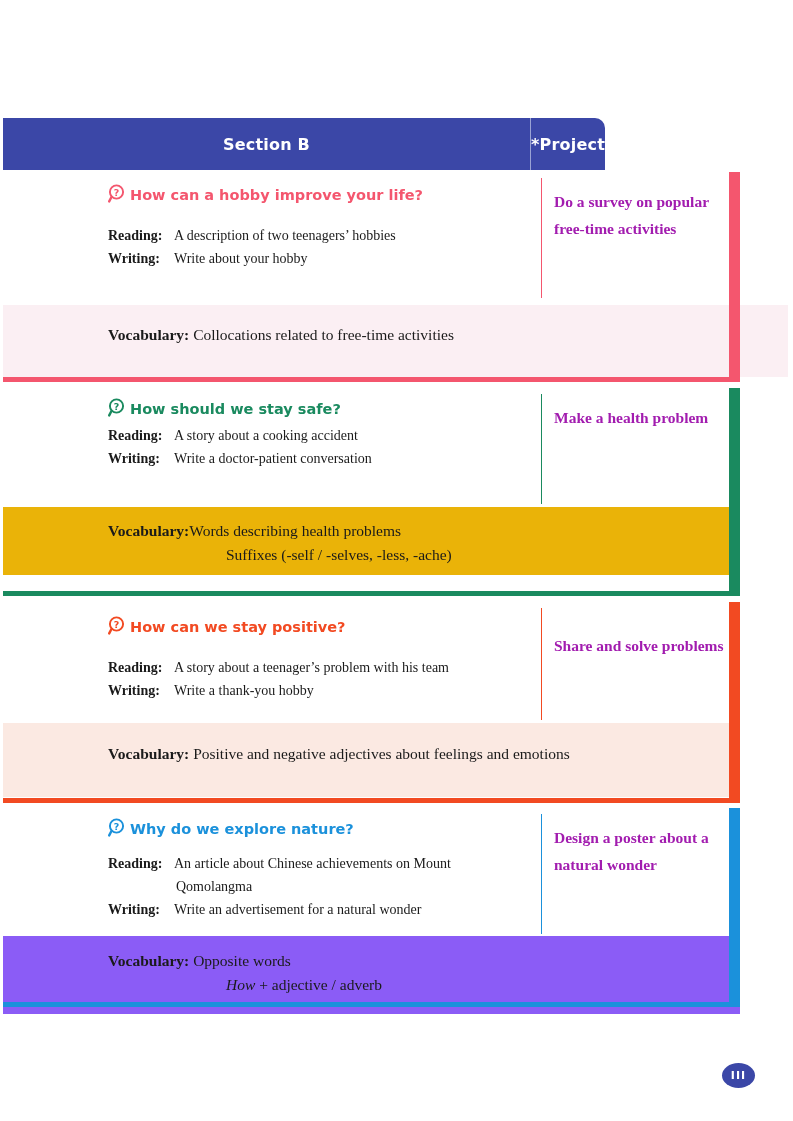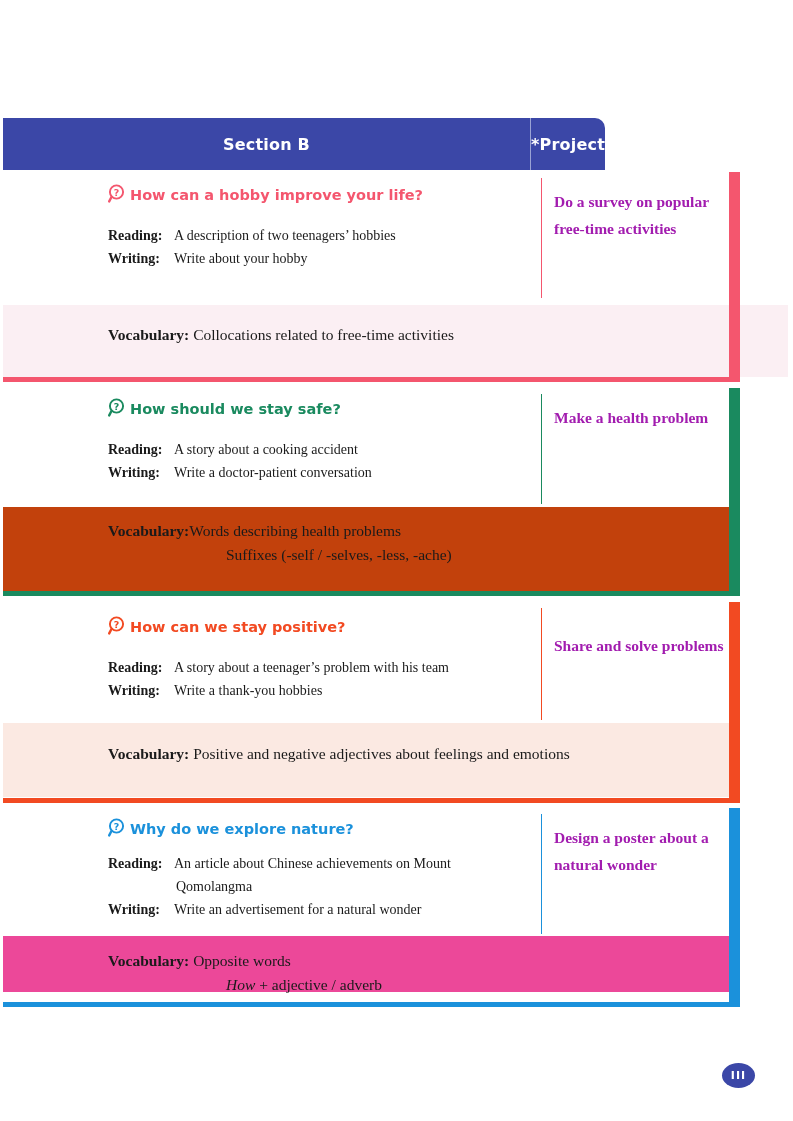--- a/index.html
+++ b/index.html
@@ -209,27 +209,27 @@
       <div class="qline" style="top:10px;color:#1a8a5f;">
         <span class="q-icon">
           <svg width="17" height="19" viewBox="0 0 17 19">
             <circle cx="8.5" cy="8" r="6.6" fill="none" stroke="#1a8a5f" stroke-width="1.9"></circle>
             <line x1="3.6" y1="12.8" x2="1.2" y2="17.4" stroke="#1a8a5f" stroke-width="2.4" stroke-linecap="round"></line>
             <text x="8.5" y="11.6" text-anchor="middle" font-family="DejaVu Sans, sans-serif" font-size="9.5" font-weight="bold" fill="#1a8a5f">?</text>
           </svg>
         </span>
         <span>How should we stay safe?</span>
       </div>
-      <div class="rw" style="top:50px;">
+      <div class="rw" style="top:36px;">
         <div><span class="lbl reading">Reading:</span><span>A story about a cooking accident</span></div>
         <div><span class="lbl writing">Writing:</span><span>Write a doctor-patient conversation</span></div>
       </div>
       <div class="project-text" style="top:16px;">Make a health problem</div>
     </div>
-    <div class="unit-bottom" style="height:84px;background:#c2410c;">
+    <div class="unit-bottom" style="height:68px;background:#eab308;">
       <div class="vocab" style="top:12px;">
         <span class="lbl">Vocabulary:</span><span>Words describing health problems</span>
         <span class="second">Suffixes (-self / -selves, -less, -ache)</span>
       </div>
     </div>
     <div class="spine" style="height:203px;background:#1a8a5f;"></div>
     <div class="baseline" style="top:203px;background:#1a8a5f;"></div>
   </div>
 
   <div class="unit" id="unit-2" style="top:602px;height:200px;">
@@ -240,21 +240,21 @@
           <svg width="17" height="19" viewBox="0 0 17 19">
             <circle cx="8.5" cy="8" r="6.6" fill="none" stroke="#f24a22" stroke-width="1.9"></circle>
             <line x1="3.6" y1="12.8" x2="1.2" y2="17.4" stroke="#f24a22" stroke-width="2.4" stroke-linecap="round"></line>
             <text x="8.5" y="11.6" text-anchor="middle" font-family="DejaVu Sans, sans-serif" font-size="9.5" font-weight="bold" fill="#f24a22">?</text>
           </svg>
         </span>
         <span>How can we stay positive?</span>
       </div>
       <div class="rw" style="top:54px;">
         <div><span class="lbl reading">Reading:</span><span>A story about a teenager’s problem with his team</span></div>
-        <div><span class="lbl writing">Writing:</span><span>Write a thank-you hobbies</span></div>
+        <div><span class="lbl writing">Writing:</span><span>Write a thank-you hobby</span></div>
       </div>
       <div class="project-text" style="top:30px;">Share and solve problems</div>
     </div>
     <div class="unit-bottom" style="height:74px;background:#fbe9e2;">
       <div class="vocab" style="top:19px;">
         <span class="lbl">Vocabulary:</span>
         <span>Positive and negative adjectives about feelings and emotions</span>
       </div>
     </div>
     <div class="spine" style="height:196px;background:#f24a22;"></div>
@@ -276,21 +276,21 @@
       </div>
       <div class="rw" style="top:44px;">
         <div><span class="lbl reading">Reading:</span><span>An article about Chinese achievements on Mount</span></div>
         <div>
             <span class="cont">Qomolangma</span>
           </div>
         <div><span class="lbl writing">Writing:</span><span>Write an advertisement for a natural wonder</span></div>
       </div>
       <div class="project-text" style="top:16px;">Design a poster about a natural wonder</div>
     </div>
-    <div class="unit-bottom" style="height:56px;background:#ec4899;">
+    <div class="unit-bottom" style="height:78px;background:#8b5cf6;">
       <div class="vocab" style="top:13px;">
         <span class="lbl">Vocabulary:</span>
         <span>Opposite words</span>
         <span class="second"><em>How</em><span> + adjective / adverb</span></span>
       </div>
     </div>
     <div class="spine" style="height:194px;background:#1b91db;"></div>
     <div class="baseline" style="top:194px;background:#1b91db;"></div>
   </div>
 

